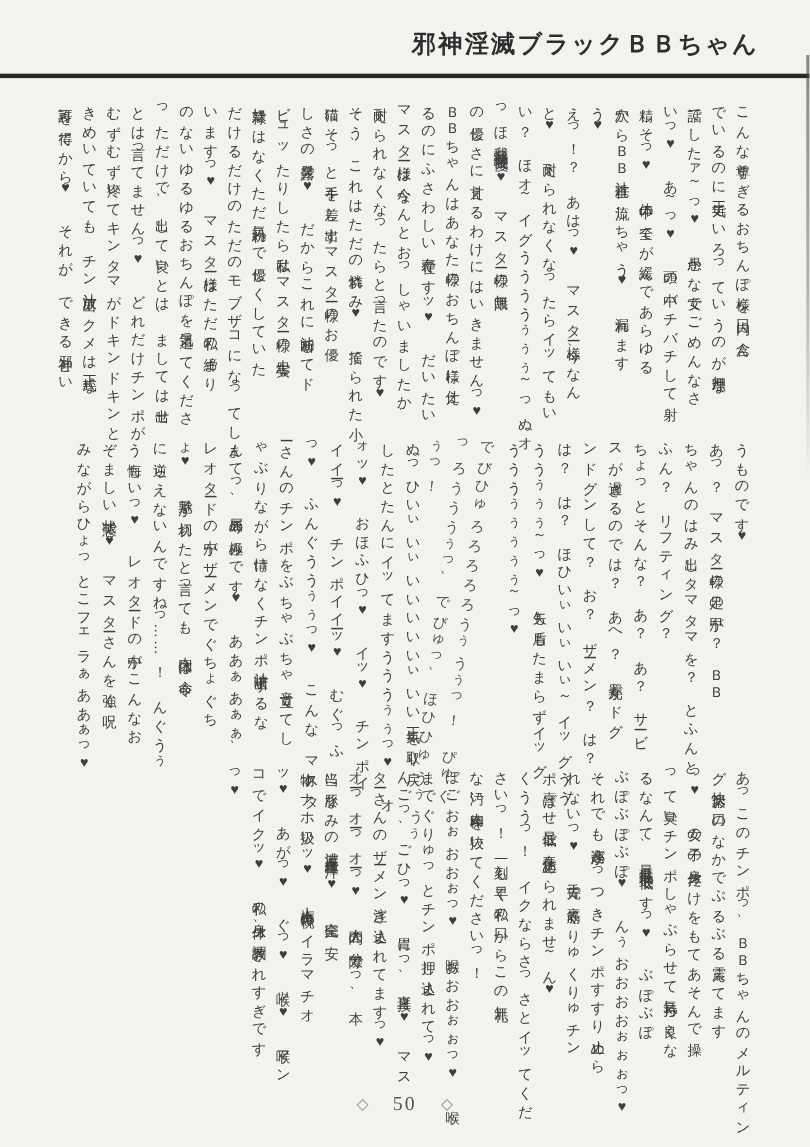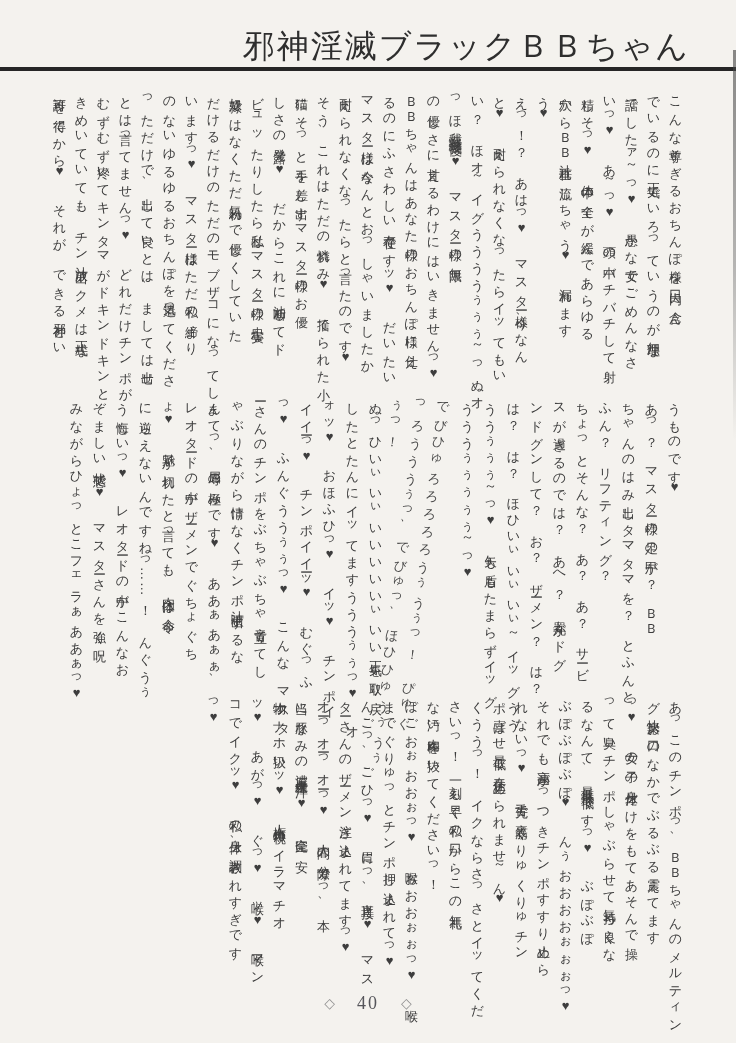--- a/index.html
+++ b/index.html
@@ -4,22 +4,22 @@
 <style>
   html,body { margin:0; padding:0; }
   body {
     width:736px; height:1043px;
     position:relative; overflow:hidden;
     background:#f4f2ee;
     font-family:"Liberation Serif","DejaVu Serif",serif;
   }
   .page-title {
     position:absolute; top:25px; right:46px;
-    font-size:32px; letter-spacing:2px;
-    color:#2e2e2e; font-weight:400; white-space:nowrap;
+    font-size:22px; letter-spacing:2px;
+    color:#2e2e2e; font-weight:700; white-space:nowrap;
   }
   .header-rule {
     position:absolute; top:67px; left:0;
     width:736px; height:4px; background:#262626;
   }
   .edge-shadow {
     position:absolute; top:50px; right:0;
     width:3px; height:390px;
     background:linear-gradient(#3f3f3f,#8b8b8b 55%,rgba(139,139,139,0));
     opacity:.6;
@@ -142,15 +142,15 @@
     <div class="col">オーっオーっオーっ♥　人間の分際でっ、本</div>
     <div class="col">当に豚なみの濃厚大量種汁ッ♥　完全に安</div>
     <div class="col">物オナホ扱いッ♥　人権無視のイラマチオ</div>
     <div class="col">ッ♥　あがっ♥　ぐっ♥　喉ッ♥　喉マン</div>
     <div class="col">コでイクッ♥　私の身体、調教されすぎです</div>
     <div class="col">っ♥</div>
   </div>
 
 <div class="page-footer">
   <span class="dia">◇</span>
-  <span class="num">40</span>
+  <span class="num">50</span>
   <span class="dia">◇</span>
 </div>
 
 </body></html>

